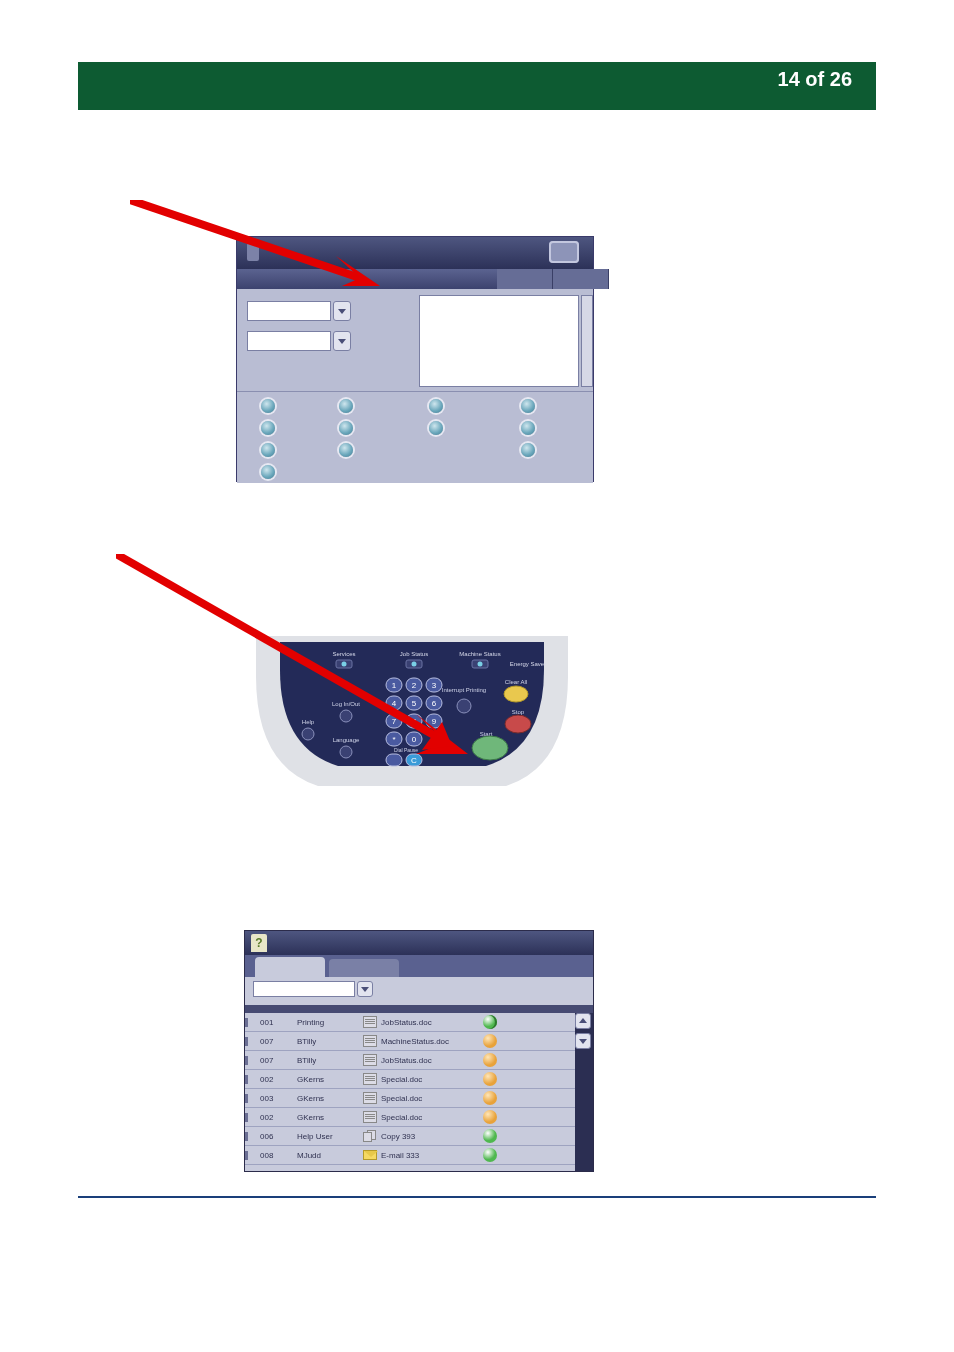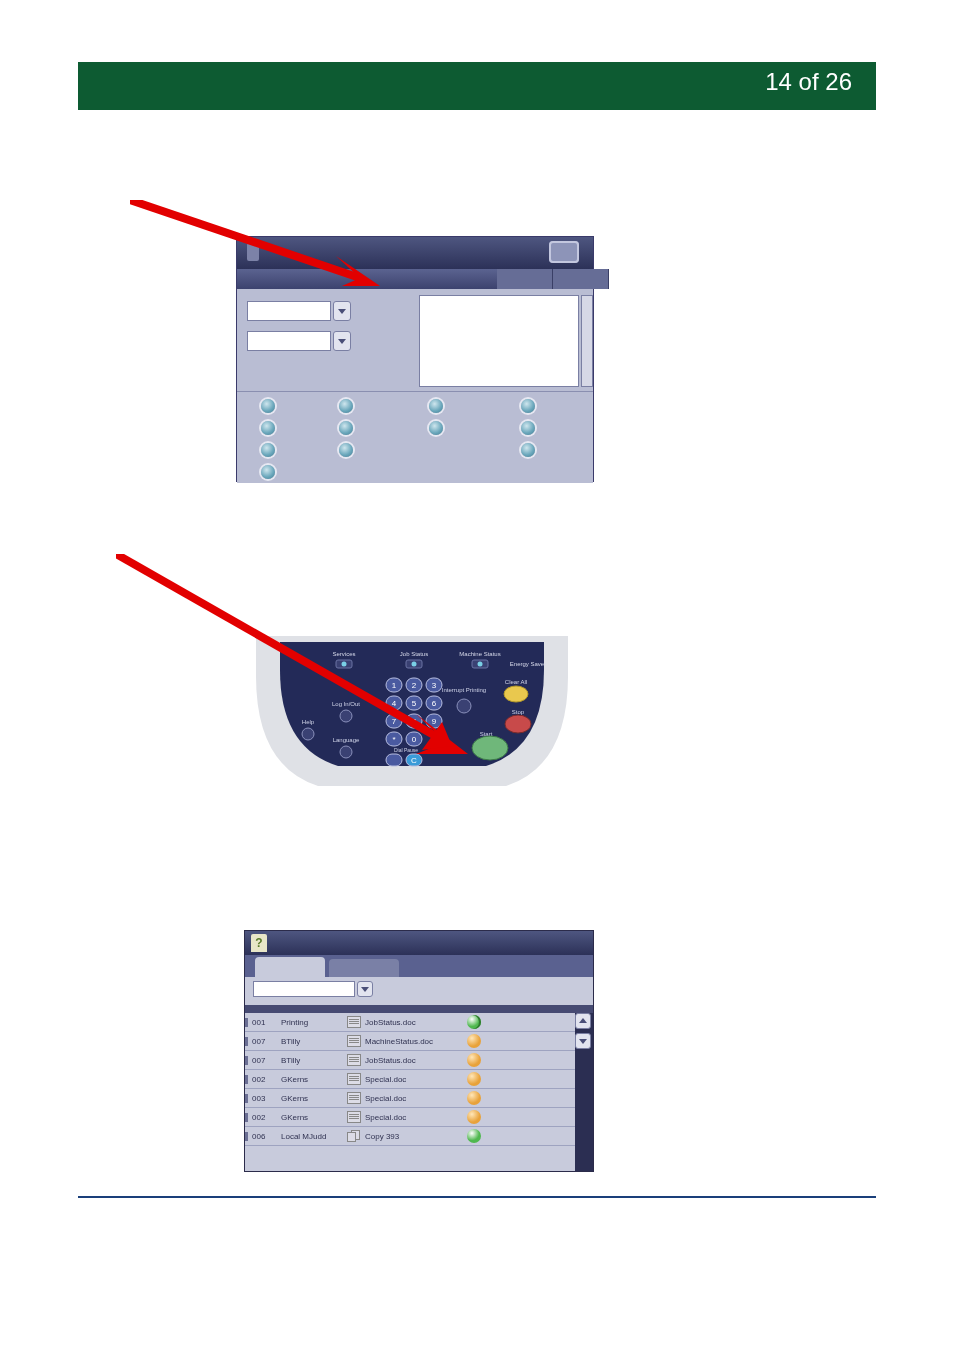--- a/index.html
+++ b/index.html
@@ -3,21 +3,21 @@
 <meta charset="utf-8">
 <style>
   * { box-sizing: border-box; margin: 0; padding: 0; }
   html, body { width: 954px; height: 1352px; background: #ffffff; font-family: Arial, sans-serif; }
   .page { width: 954px; height: 1352px; position: relative; background: #fff; }
   .header-bar {
     position: absolute; left: 78px; top: 62px; width: 798px; height: 48px;
     background: #0d5b32;
   }
   .header-text {
-    position: absolute; right: 24px; top: 6px; color: #fff; font-size: 24px; font-weight: normal; margin-left: 6px;
+    position: absolute; right: 24px; top: 6px; color: #fff; font-size: 20px; font-weight: bold; margin-left: 6px;
   }
 
   
   .fig1 {
     position: absolute; left: 236px; top: 236px; width: 358px; height: 246px;
     border: 1px solid #3a3a6a; background: #2e2e5a;
   }
   .fig1 .topbar {
     position: absolute; left: 0; top: 0; width: 100%; height: 32px;
     background: linear-gradient(#4e5680, #2c3158);
@@ -128,21 +128,21 @@
   .fig3 .hdr {
     position:absolute; left:0; top:74px; width:100%; height:8px; background:#464a72; font-size:6px; color:#cfd2e4;
   }
   .fig3 .list {
     position: absolute; left: 0; top: 82px; width: 330px; height: 158px; background: #c8cbdc;
   }
   .fig3 .row {
     position: relative; height: 19px; border-bottom: 1px solid #9ea3c0; display:flex; align-items:center;
     font-size: 8px; color: #2f3150;
   }
-  .fig3 .row .num { width: 36px; padding-left: 4px; border-left: 3px solid #6b6f94; }
+  .fig3 .row .num { width: 52px; padding-left: 12px; border-left: 3px solid #6b6f94; }
   .fig3 .row .owner { width: 66px; }
   .fig3 .row .docicon { width: 14px; height: 12px; background:#dcdce6; border:1px solid #888; margin-right:4px; position:relative; }
   .fig3 .row .docicon::after{content:""; position:absolute; left:1px; right:1px; top:2px; height:1px; background:#888; box-shadow:0 2px 0 #888, 0 4px 0 #888;}
   .fig3 .row .copyicon { width:14px; height:12px; margin-right:4px; position:relative; }
   .fig3 .row .copyicon .a{position:absolute; left:0; top:2px; width:9px; height:10px; background:#dcdce6; border:1px solid #888;}
   .fig3 .row .copyicon .b{position:absolute; left:4px; top:0; width:9px; height:10px; background:#dcdce6; border:1px solid #888;}
   .fig3 .row .mailicon { width:14px; height:10px; margin-right:4px; background:#f5d963; border:1px solid #b59a2a; position:relative;}
   .fig3 .row .mailicon::after{content:""; position:absolute; left:0; top:0; border-left:7px solid transparent; border-right:7px solid transparent; border-top:6px solid #e7c84a; width:0;}
   .fig3 .row .doc { width: 96px; }
   .fig3 .row .status { width:14px; height:14px; border-radius:50%; margin-left: 6px; }
@@ -332,28 +332,35 @@
         </div>
         <div class="row">
           <div class="num">002</div>
           <div class="owner">GKerns</div>
           <div class="docicon"></div>
           <div class="doc">Special.doc</div>
           <div class="status" style="background: radial-gradient(circle at 35% 30%, rgb(255, 230, 184), rgb(232, 162, 58) 60%);"></div>
         </div>
         <div class="row">
           <div class="num">006</div>
-          <div class="owner">Local MJudd</div>
+          <div class="owner">Help User</div>
           <div class="copyicon">
             <div class="b"></div>
             <div class="a"></div>
           </div>
           <div class="doc">Copy 393</div>
           <div class="status" style="background: radial-gradient(circle at 35% 30%, rgb(255, 255, 255), rgb(79, 184, 79) 55%);"></div>
         </div>
+        <div class="row">
+          <div class="num">008</div>
+          <div class="owner">MJudd</div>
+          <div class="mailicon"></div>
+          <div class="doc">E-mail 333</div>
+          <div class="status" style="background: radial-gradient(circle at 35% 30%, rgb(255, 255, 255), rgb(79, 184, 79) 55%);"></div>
+        </div>
       </div>
   <div class="scroll">
     <div class="up"></div>
     <div class="dn"></div>
   </div>
 </div>
 
 <div class="footer-line"></div>
 
 </div>

